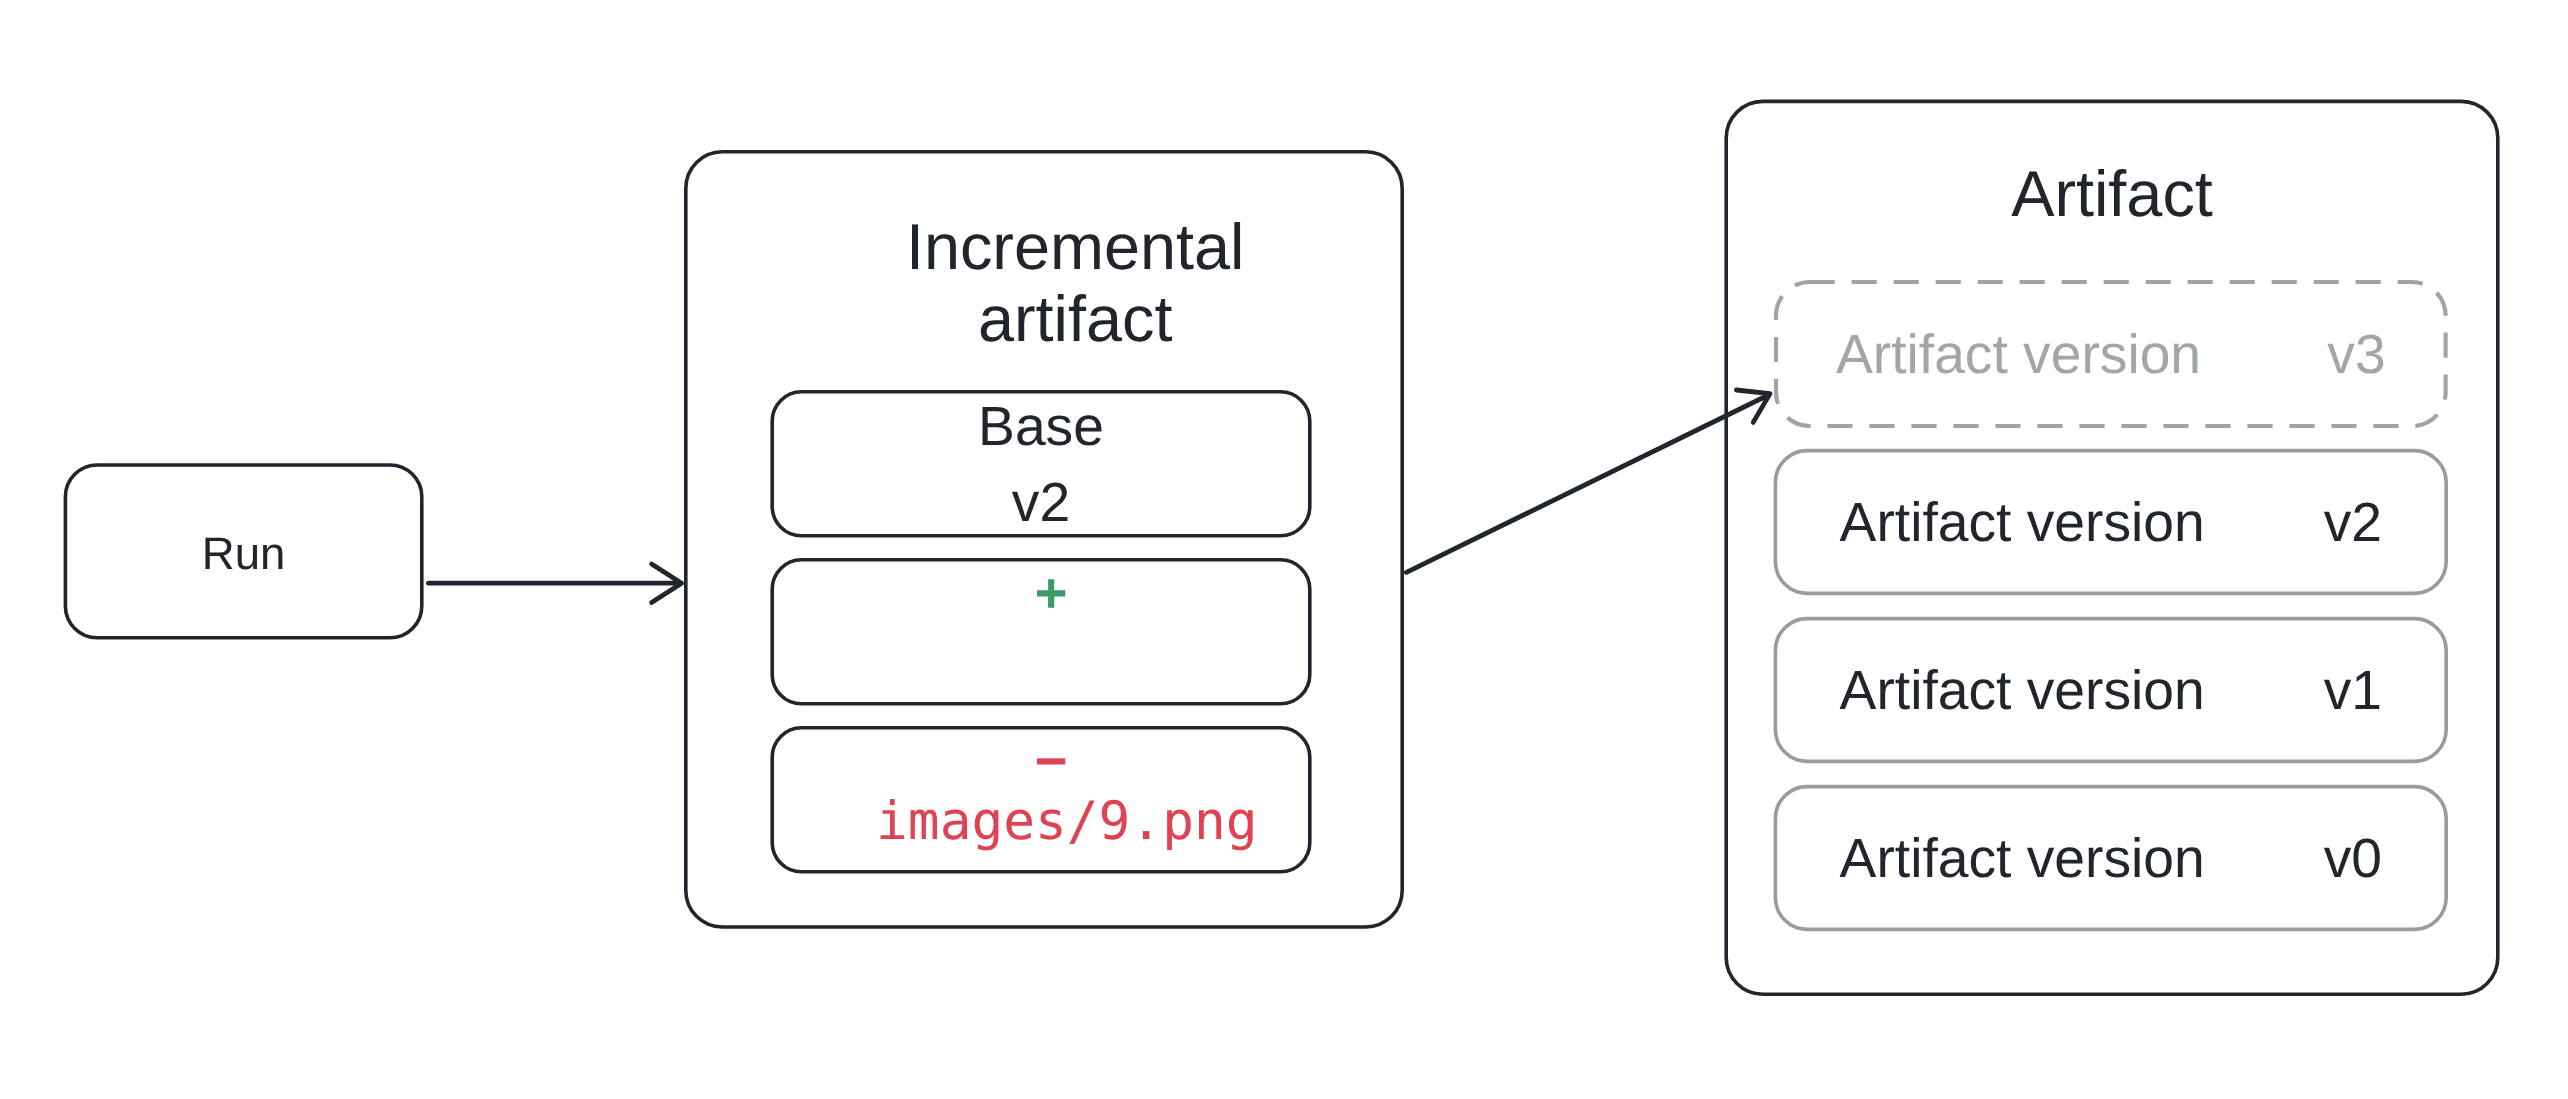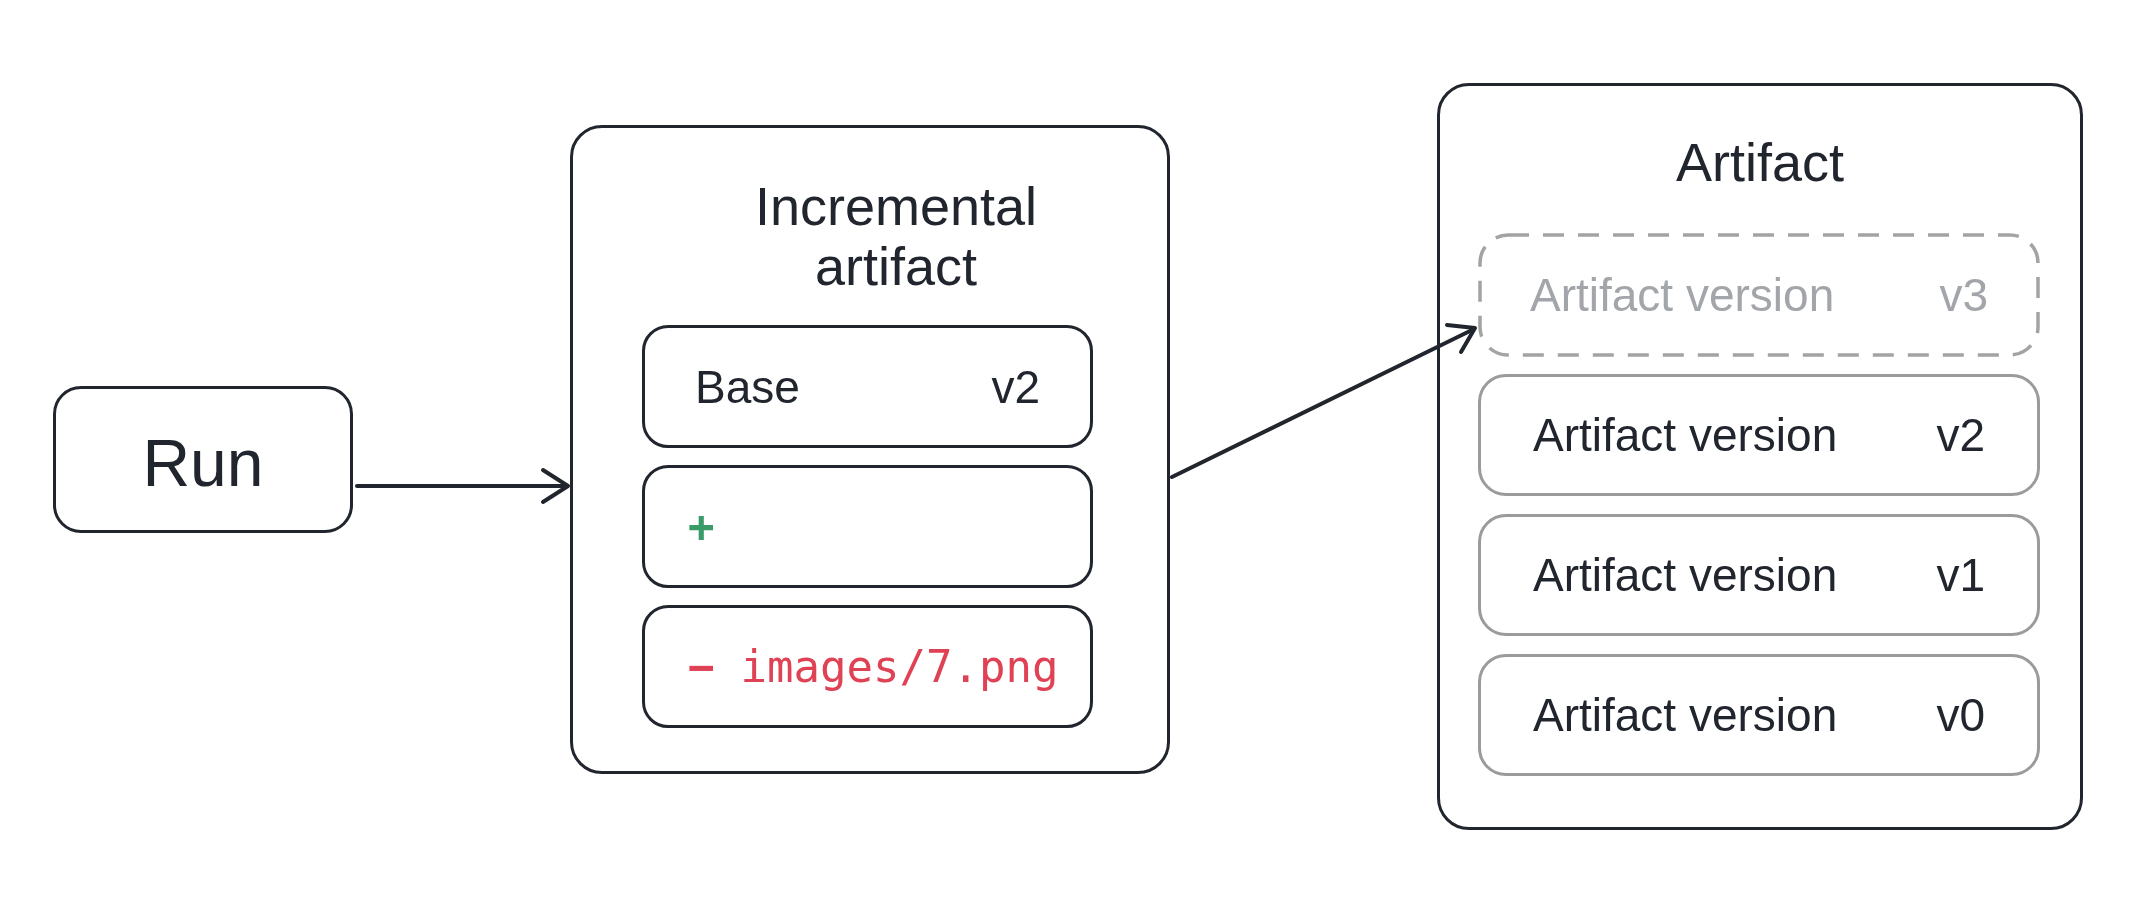--- a/index.html
+++ b/index.html
@@ -5,27 +5,27 @@
   html,body{margin:0;padding:0;background:#ffffff;}
   .canvas{
     position:relative;width:2140px;height:916px;background:#ffffff;overflow:hidden;
     font-family:"Liberation Sans","DejaVu Sans",sans-serif;color:#21252d;
   }
   .box{position:absolute;background:#ffffff;box-sizing:border-box;}
   .outer{border:3.5px solid #21252d;border-radius:32px;}
   .row{
     border:3.5px solid #21252d;border-radius:26px;
     display:flex;align-items:center;justify-content:space-between;
-    font-size:46px;box-sizing:border-box;background:#ffffff;
+    font-size:46px;box-sizing:border-box;background:#ffffff;flex-direction:column;
   }
   .title{position:absolute;text-align:center;font-size:54px;line-height:1.12;color:#21252d;}
   .run-label{
     position:absolute;left:53px;top:386px;width:300px;height:147px;
     display:flex;align-items:center;justify-content:center;
-    font-size:66px;padding-top:6px;box-sizing:border-box;
+    font-size:38px;padding-top:6px;box-sizing:border-box;
   }
   .mono{
     font-family:"DejaVu Sans Mono","Liberation Mono",monospace;
     font-size:44px;display:flex;align-items:center;padding-top:4px;
   }
   .mono .sign{font-weight:700;margin-right:26px;}
   .row.add{color:#3a9a68;justify-content:flex-start;padding:0 0 0 43px;}
   .row.remove{color:#e04255;justify-content:flex-start;padding:0 0 0 43px;}
   .vrow{
     position:absolute;left:1478px;width:562px;height:122px;
@@ -59,21 +59,21 @@
     <span>Base</span>
     <span>v2</span>
   </div>
 
   <div class="box row add mono" style="left:642px;top:465px;width:451px;height:123px;">
     <span class="sign">+</span>
   </div>
 
   <div class="box row remove mono" style="left:642px;top:605px;width:451px;height:123px;">
     <span class="sign">−</span>
-    <span>images/7.png</span>
+    <span>images/9.png</span>
   </div>
 
   <div class="box outer" style="left:1437px;top:83px;width:646px;height:747px;"></div>
   <div class="title" style="left:1437px;top:132px;width:646px;">Artifact</div>
 
   <div class="pending">
     <svg width="562" height="124" viewBox="0 0 562 124">
       <rect x="2" y="2" width="558" height="120" rx="28" ry="28" fill="none" stroke="#a3a3a3" stroke-width="3.5" stroke-dasharray="21 14"></rect>
     </svg>
     <span>Artifact version</span>

